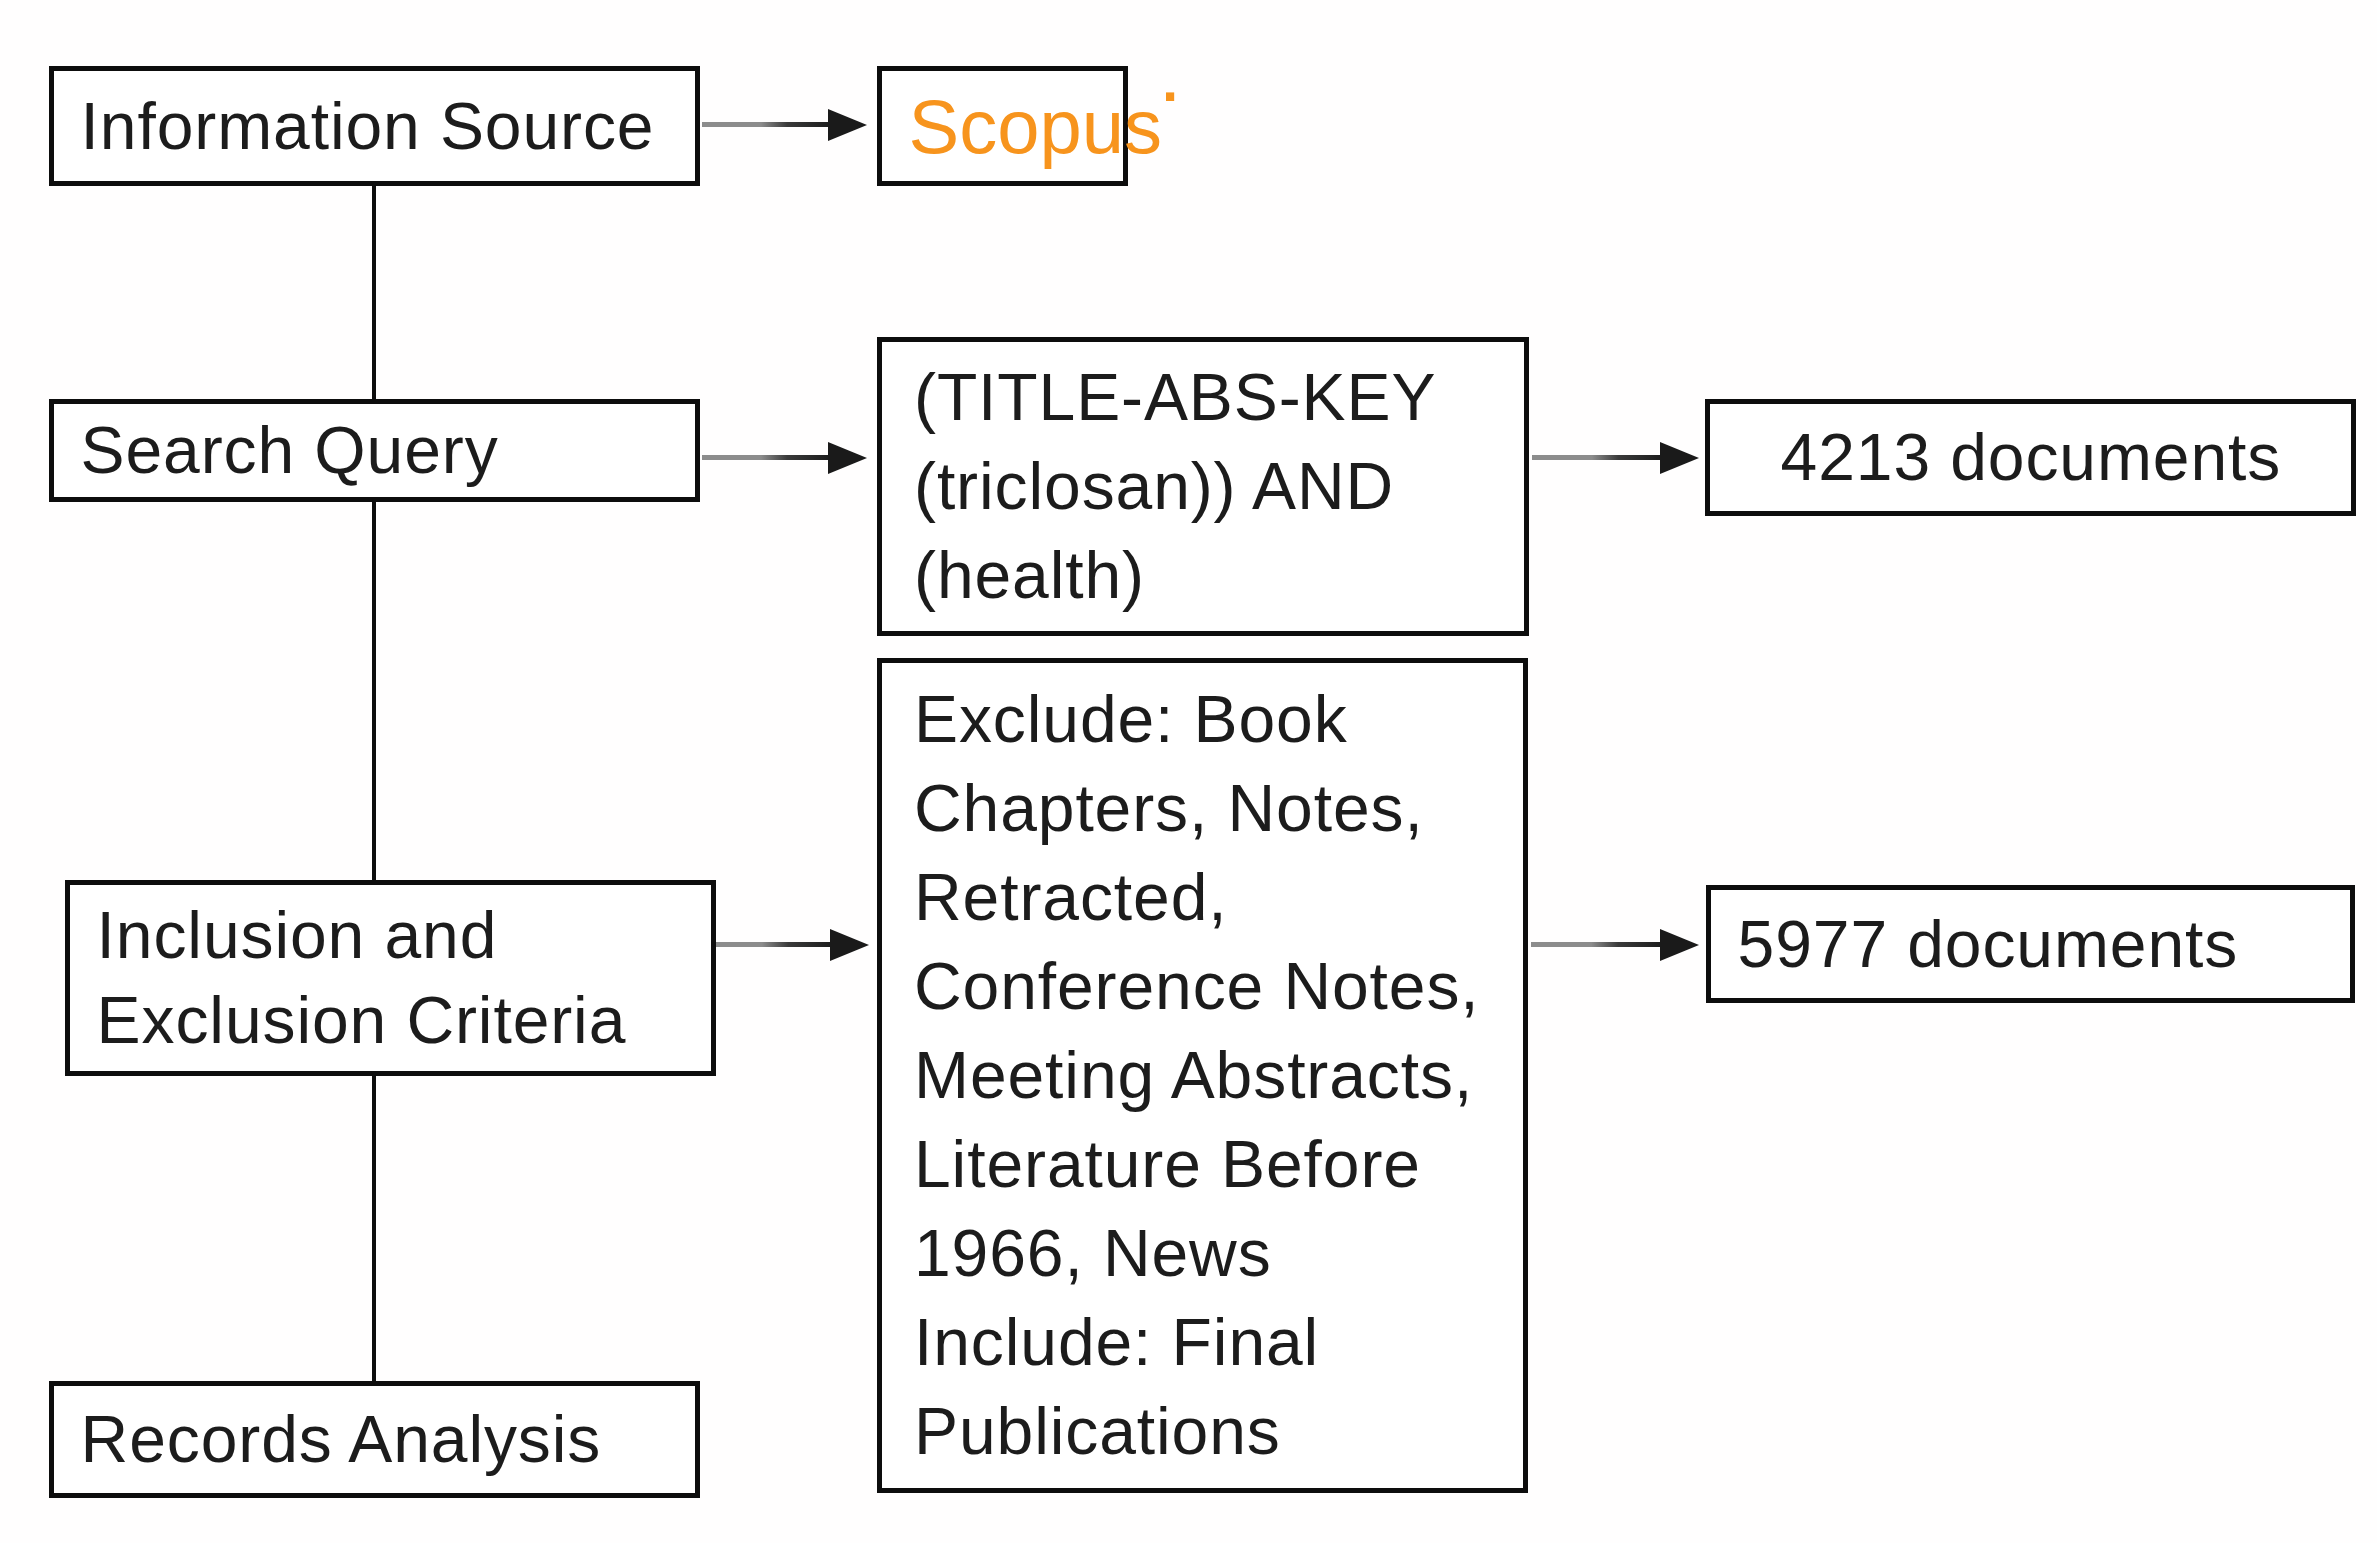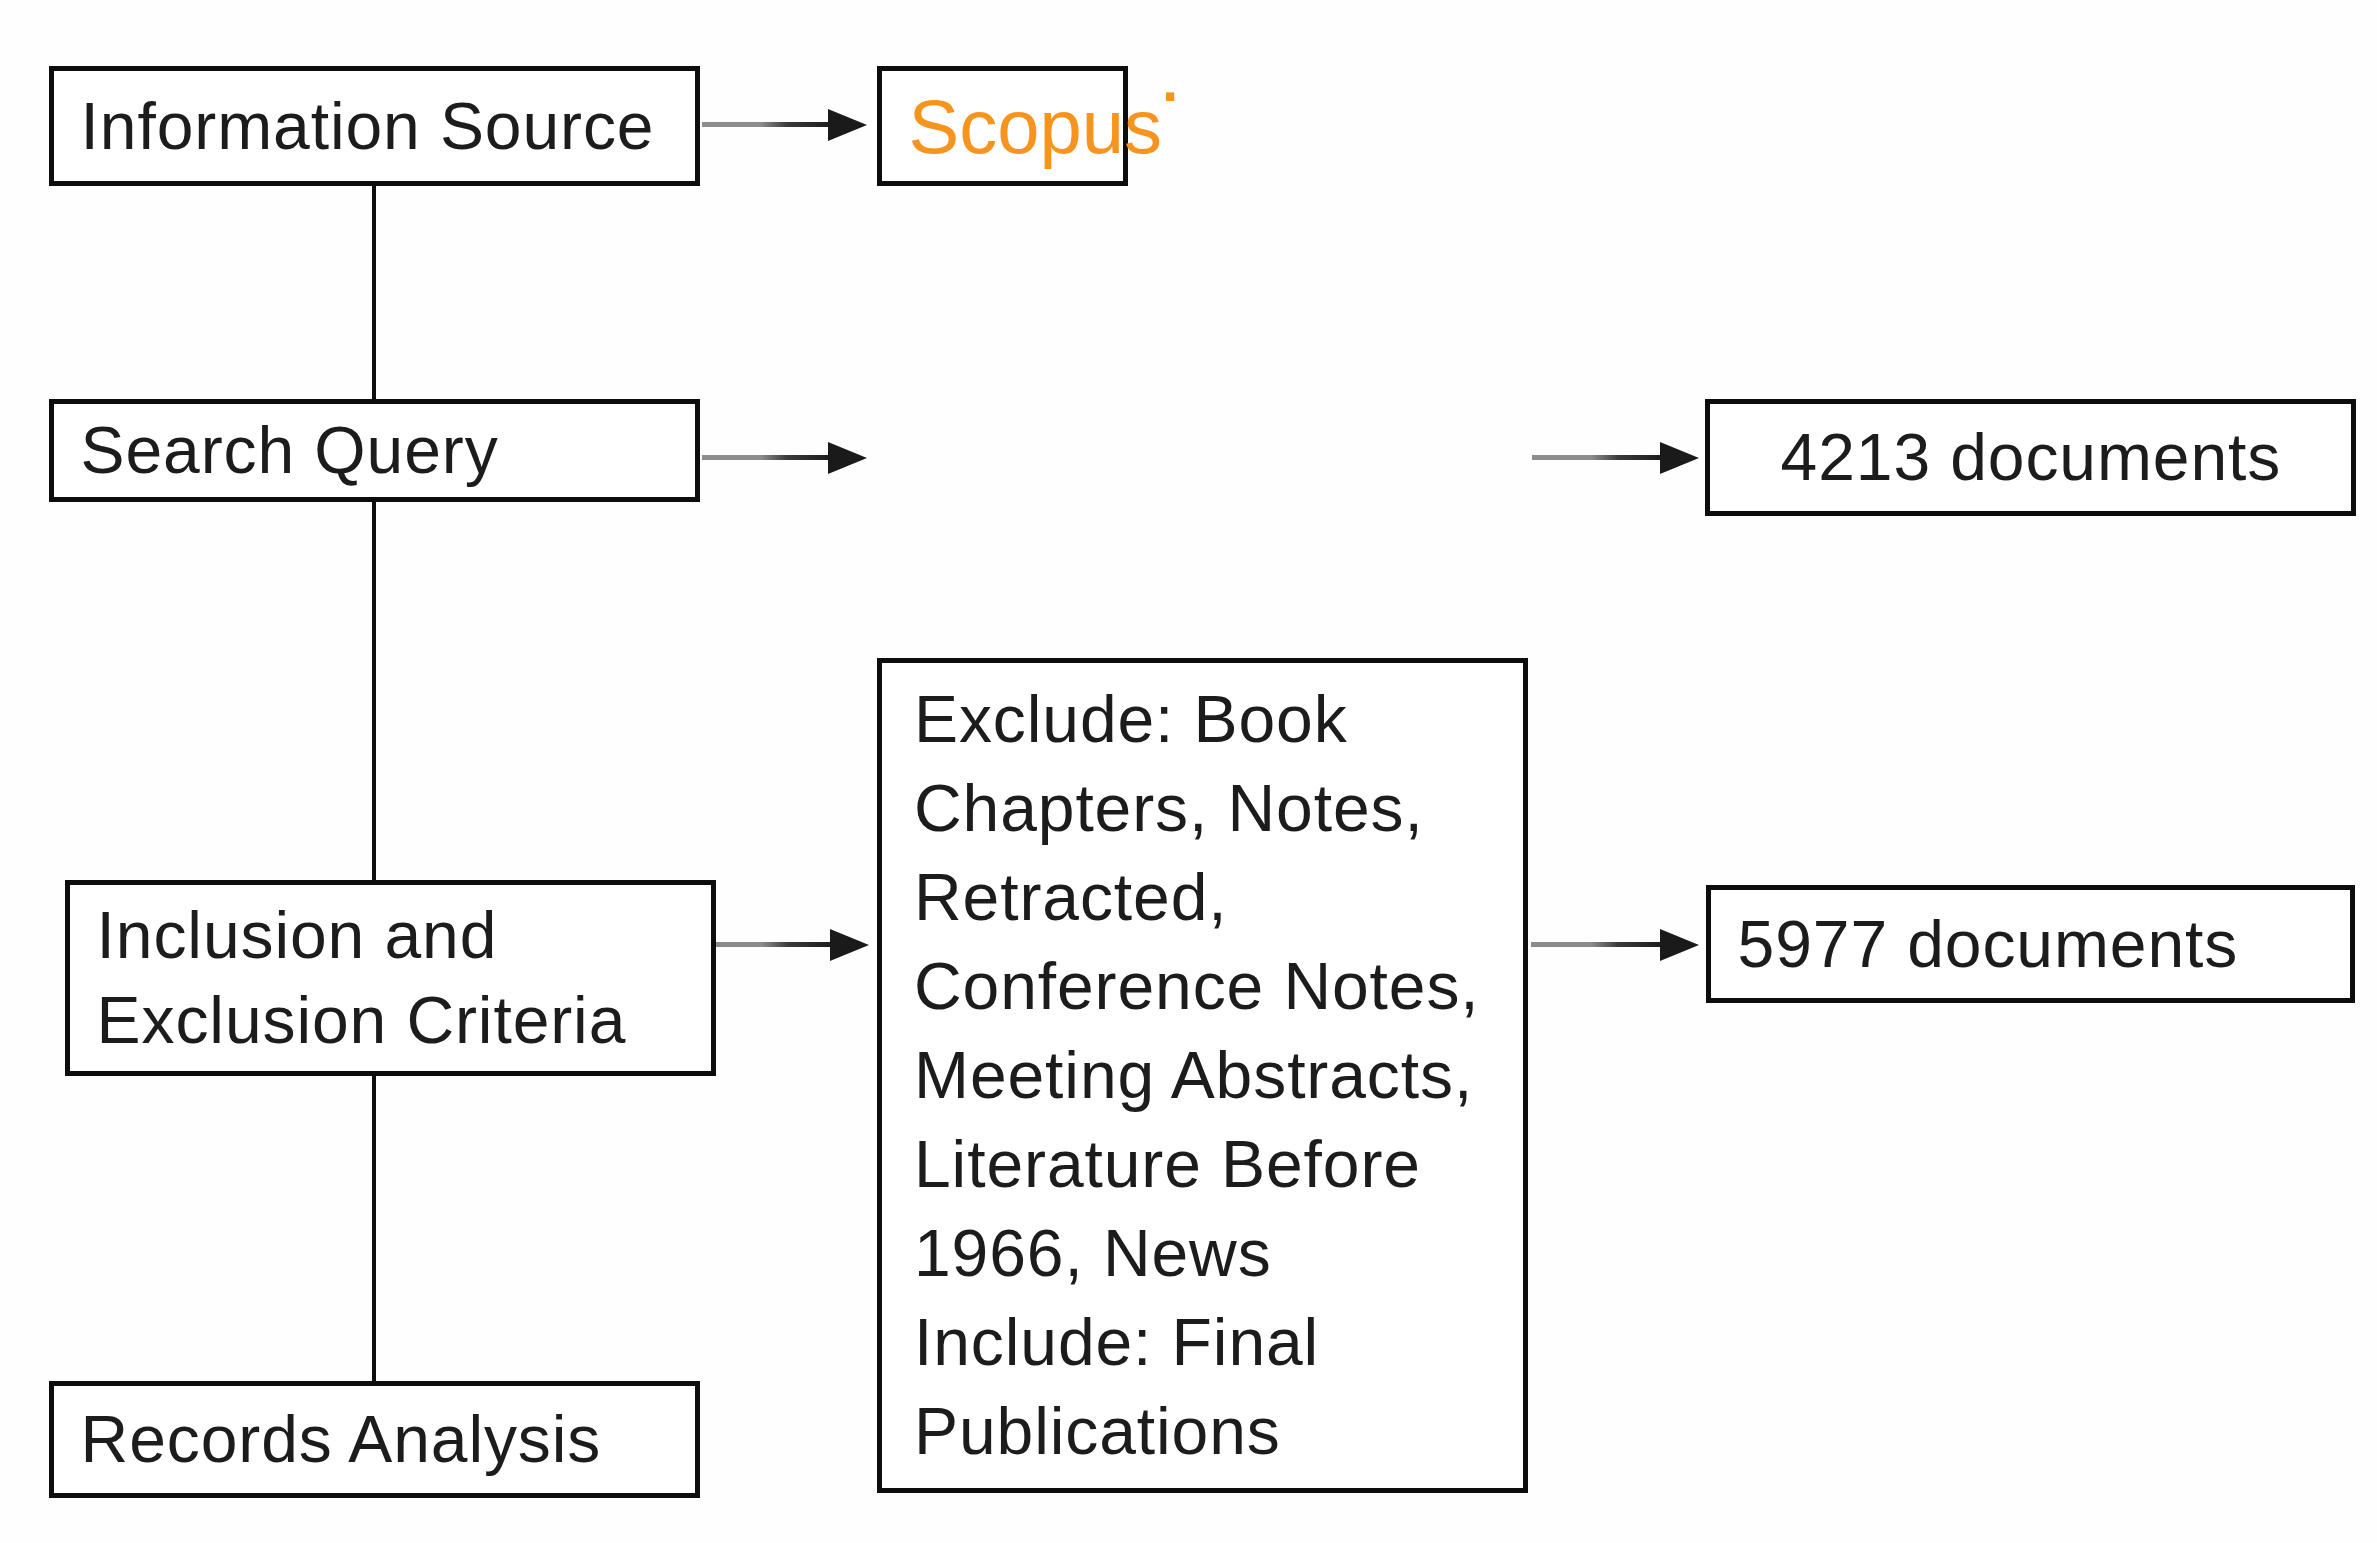--- a/index.html
+++ b/index.html
@@ -73,20 +73,23 @@
 
   <div class="box stage" style="left:49px;top:1381px;width:651px;height:117px;">
     <span class="txt">Records Analysis</span>
   </div>
 
   <div class="box source-box" style="left:877px;top:66px;width:251px;height:120px;">
     <span class="scopus">Scopus</span>
       <span class="scopus-mark">·</span>
   </div>
 
+  <div class="box content" style="left:877px;top:337px;width:652px;height:299px;">
+    <div class="lines">(TITLE-ABS-KEY<br>(triclosan)) AND<br>(health)</div>
+  </div>
 
   <div class="box content" style="left:877px;top:658px;width:651px;height:835px;">
     <div class="lines">Exclude: Book<br>Chapters, Notes,<br>Retracted,<br>Conference Notes,<br>Meeting Abstracts,<br>Literature Before<br>1966, News<br>Include: Final<br>Publications</div>
   </div>
 
   <div class="box result" style="left:1705px;top:399px;width:651px;height:117px;padding-left:44px;">
     <span class="txt">4213 documents</span>
   </div>
 
   <div class="box result" style="left:1706px;top:885px;width:649px;height:118px;">

